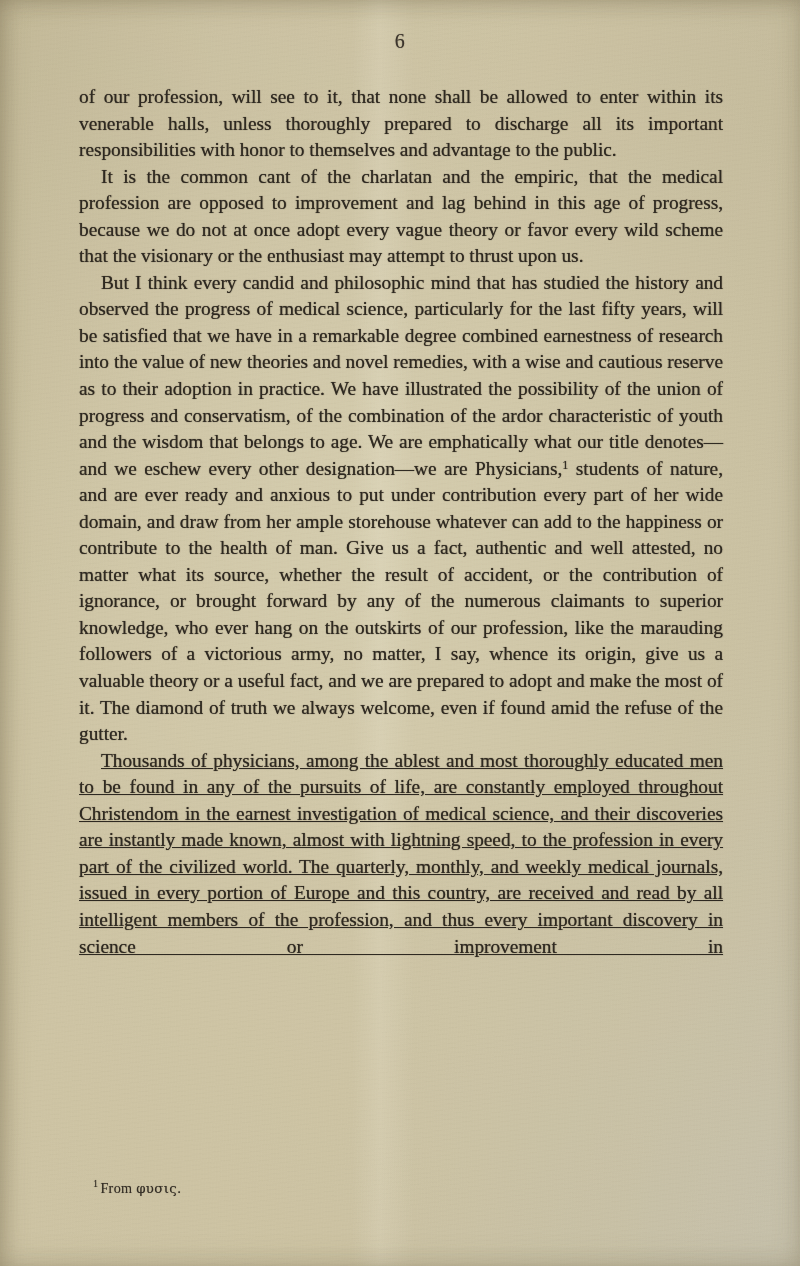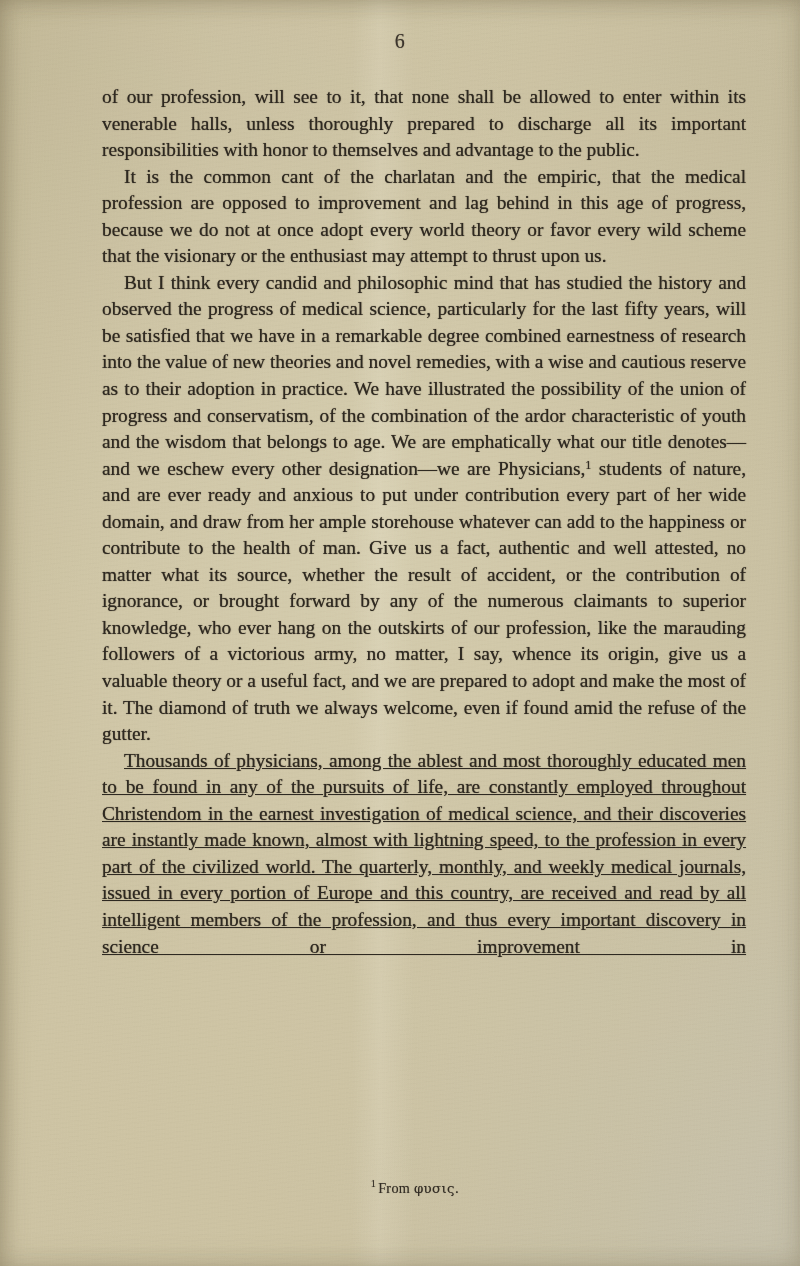--- a/index.html
+++ b/index.html
@@ -66,21 +66,21 @@
     text-align: center;
     font-size: 20px;
     color: #3b342c;
     letter-spacing: 0.5px;
     text-shadow: 0 0 1.1px rgba(60,52,40,0.55);
   }
 
   .textblock {
     position: absolute;
     top: 84px;
-    left: 102px;
+    left: 79px;
     width: 644px;
     font-size: 19.3px;
     line-height: 26.55px;
     color: #2e2921;
     text-align: justify;
     text-justify: inter-word;
     -webkit-font-smoothing: antialiased;
     text-shadow:
       0 0 0.85px rgba(52,44,33,0.70),
       0.35px 0.25px 0.9px rgba(70,60,44,0.32);
@@ -100,21 +100,20 @@
     font-size: 0.62em;
     vertical-align: 0.52em;
     line-height: 0;
   }
 
   .footnote {
     position: absolute;
     top: 1180px;
     left: 93px;
     width: 644px;
-    text-align: center;
     font-size: 14.2px;
     color: #332d25;
     letter-spacing: 0.3px;
     text-shadow: 0 0 0.8px rgba(55,47,36,0.55);
   }
   .footnote sup {
     font-size: 0.72em;
     vertical-align: 0.55em;
     line-height: 0;
     margin-right: 2px;
@@ -131,21 +130,21 @@
 
   <div class="grain"></div>
   <div class="band"></div>
 
   <div class="folio">6</div>
 
   <div class="textblock">
 
     <p class="noindent">of our profession, will see to it, that none shall be allowed to enter within its venerable halls, unless thoroughly prepared to discharge all its important responsibilities with honor to themselves and advantage to the public.</p>
 
-    <p>It is the common cant of the charlatan and the empiric, that the medical profession are opposed to improvement and lag behind in this age of progress, because we do not at once adopt every world theory or favor every wild scheme that the visionary or the enthusiast may attempt to thrust upon us.</p>
+    <p>It is the common cant of the charlatan and the empiric, that the medical profession are opposed to improvement and lag behind in this age of progress, because we do not at once adopt every vague theory or favor every wild scheme that the visionary or the enthusiast may attempt to thrust upon us.</p>
 
     <p><span>But I think every candid and philosophic mind that has studied the history and observed the progress of medical science, particularly for the last fifty years, will be satisfied that we have in a remarkable degree combined earnestness of research into the value of new theories and novel remedies, with a wise and cautious reserve as to their adoption in practice. We have illustrated the possibility of the union of progress and conservatism, of the combination of the ardor characteristic of youth and the wisdom that belongs to age. We are emphatically what our title denotes—and we eschew every other designation—we are Physicians,</span><sup class="fn">1</sup><span> students of nature, and are ever ready and anxious to put under contribution every part of her wide domain, and draw from her ample storehouse whatever can add to the happiness or contribute to the health of man. Give us a fact, authentic and well attested, no matter what its source, whether the result of accident, or the contribution of ignorance, or brought forward by any of the numerous claimants to superior knowledge, who ever hang on the outskirts of our profession, like the marauding followers of a victorious army, no matter, I say, whence its origin, give us a valuable theory or a useful fact, and we are prepared to adopt and make the most of it. The diamond of truth we always welcome, even if found amid the refuse of the gutter.</span></p>
 
     <p>Thousands of physicians, among the ablest and most thoroughly educated men to be found in any of the pursuits of life, are constantly employed throughout Christendom in the earnest investigation of medical science, and their discoveries are instantly made known, almost with lightning speed, to the profession in every part of the civilized world. The quarterly, monthly, and weekly medical journals, issued in every portion of Europe and this country, are received and read by all intelligent members of the profession, and thus every important discovery in science or improvement in</p>
 
   </div>
 
   <div class="footnote">
     <sup>1</sup><span>From</span> <span class="greek">φυσις.</span>
   </div>

